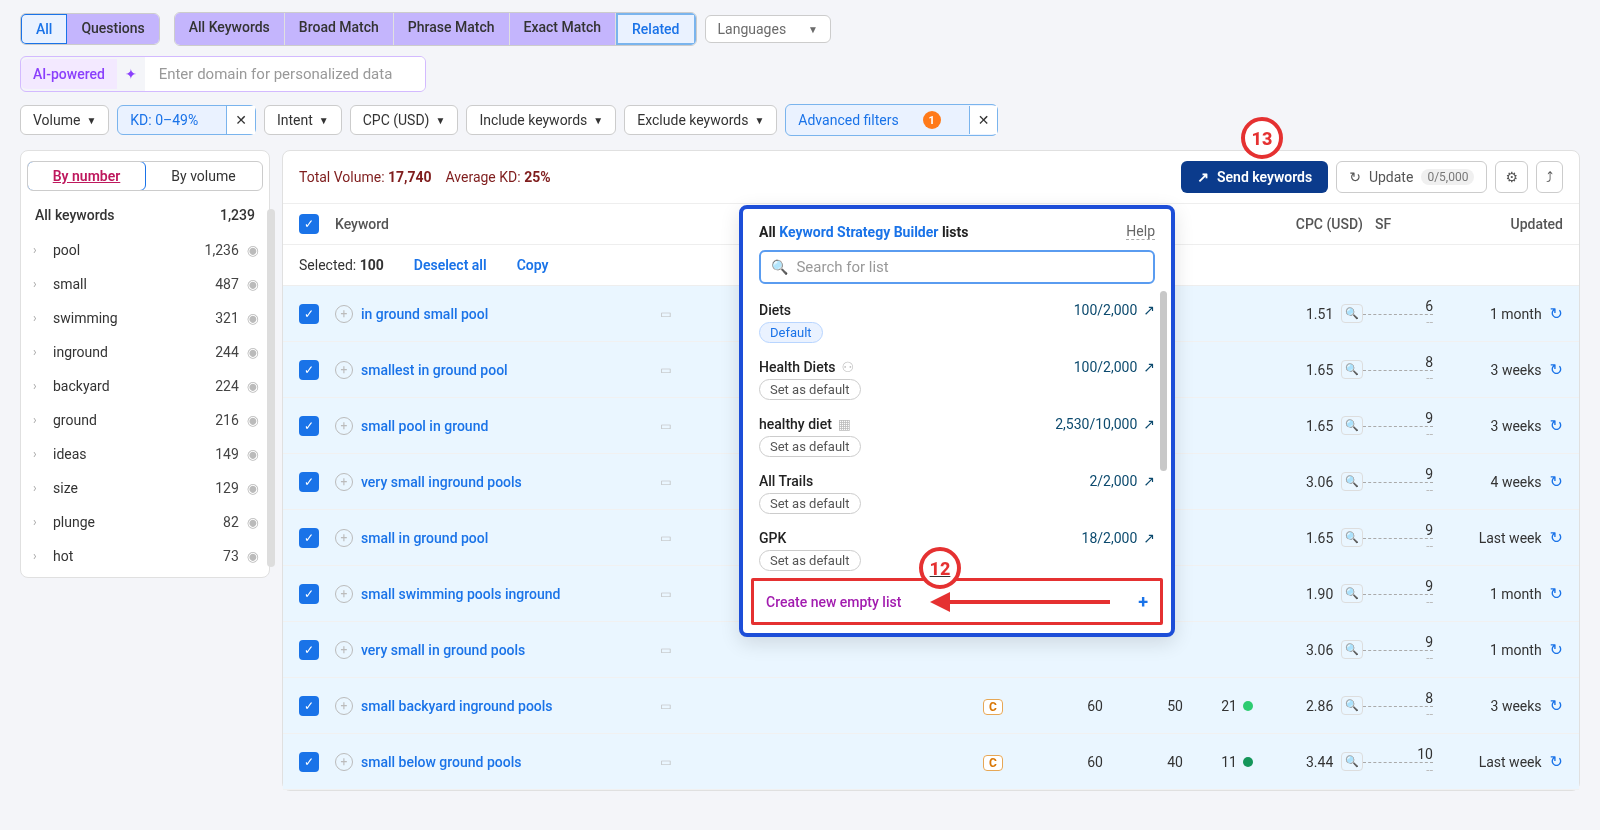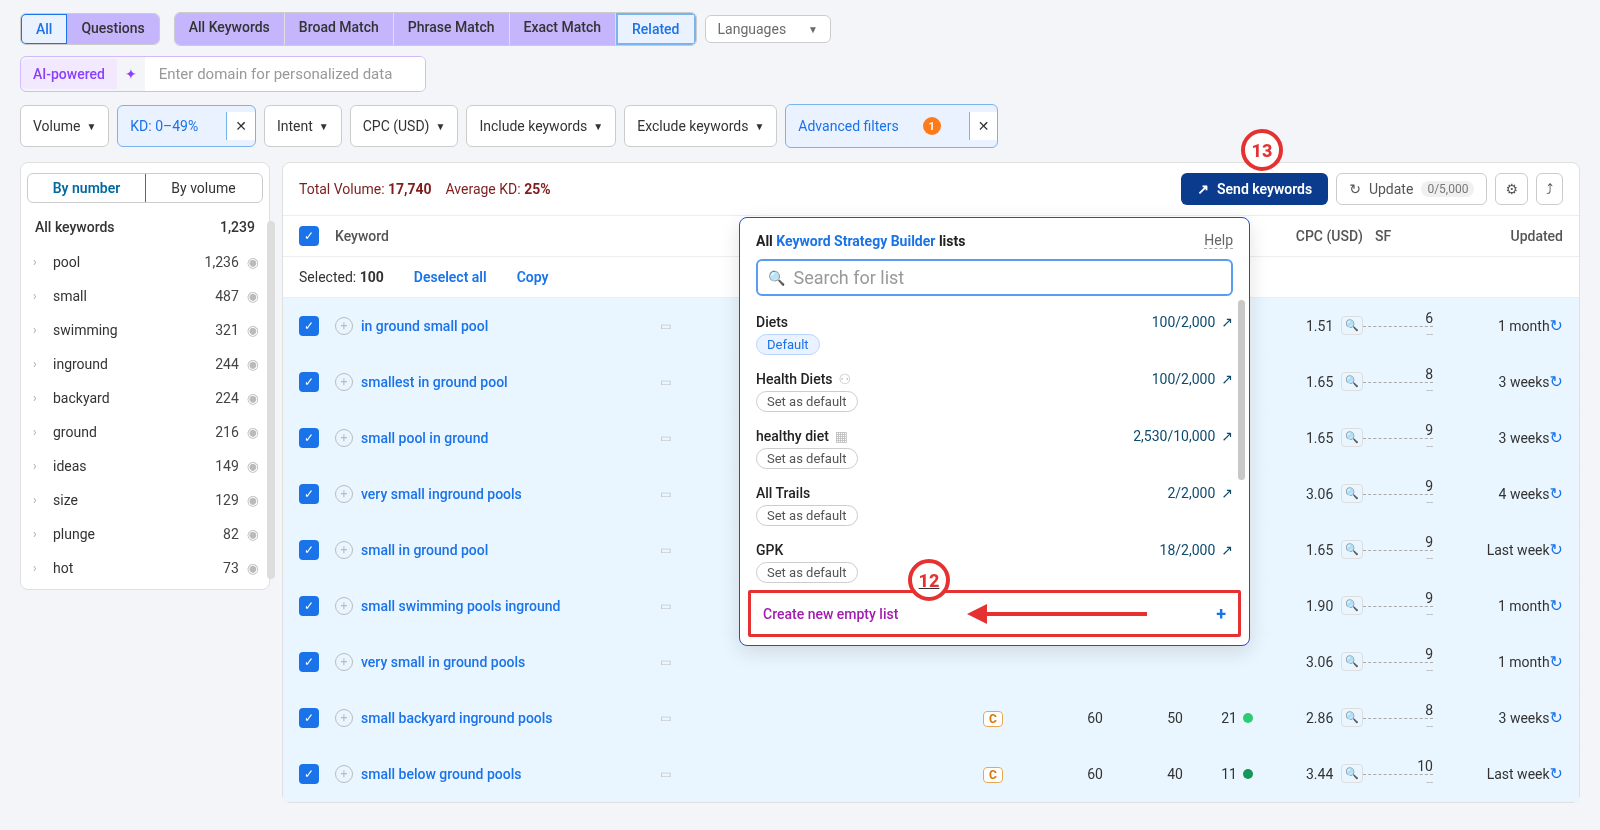--- a/index.html
+++ b/index.html
@@ -11,29 +11,29 @@
 .tab:last-child{border-right:none;}
 .tab.active{background:#eaf2ff;color:#1a73e8;border:2px solid #1a73e8;border-radius:6px 0 0 6px;margin:-1px;}
 .tab.related{color:#1a73e8;background:#eaf2ff;border:2px solid #7ab4ed;}
 .dropdown{display:inline-flex;align-items:center;gap:22px;padding:5px 12px;background:#fff;border:1px solid #ccc;border-radius:6px;cursor:pointer;color:#6b6b6b;}
 .chev{font-size:10px;}
 .ai-badge{background:#f3e9ff;color:#8a3ffc;padding:7px 12px;border-radius:6px 0 0 6px;font-weight:500;}
 .ai-input{display:flex;align-items:center;border:1px solid #d3baff;border-radius:6px;overflow:hidden;}
 .ai-input input{border:none;padding:8px 14px;font-size:15px;width:280px;outline:none;}
 .ai-input input::placeholder{color:#999;}
 .sparkle{color:#8a3ffc;padding:0 8px;}
-.filter{display:inline-flex;align-items:center;gap:6px;padding:12px 12px;background:#fff;border:1px solid #ccc;border-radius:6px;cursor:pointer;}
+.filter{display:inline-flex;align-items:center;gap:6px;padding:6px 12px;background:#fff;border:1px solid #ccc;border-radius:6px;cursor:pointer;}
 .filter.active{background:#eaf2ff;border-color:#7ab4ed;color:#1a73e8;gap:24px;}
 .filter .close{background:#fff;border-left:1px solid #7ab4ed;padding:0 4px 0 10px;margin:-6px -12px -6px 4px;padding:6px 8px;color:#333;}
 .filter .badge-num{background:#ff7a1a;color:#fff;border-radius:50%;width:18px;height:18px;display:inline-flex;align-items:center;justify-content:center;font-size:11px;font-weight:bold;}
 .content{display:flex;gap:12px;margin-top:14px;align-items:flex-start;}
 .sidebar{width:250px;background:#fff;border:1px solid #e0e0e0;border-radius:8px;padding:4px 0;position:relative;}
 .toggle-group{margin:6px;display:flex;border:1px solid #ccc;border-radius:6px;overflow:hidden;}
 .toggle-group div{flex:1;text-align:center;padding:6px 0;cursor:pointer;}
-.toggle-group .on{border:1.5px solid #1a73e8;border-radius:0;color:#0369a1;font-weight:600;margin:-1px;}
+.toggle-group .on{border:1.5px solid #1a73e8;border-radius:6px;color:#be185d;font-weight:600;margin:-1px;text-decoration:underline;}
 .side-hdr{display:flex;justify-content:space-between;padding:10px 14px;font-weight:500;}
 .side-item{display:flex;align-items:center;padding:9px 10px 9px 32px;cursor:pointer;position:relative;}
 .side-item .exp{position:absolute;left:12px;color:#aaa;font-size:12px;}
 .side-item .lbl{flex:1;}
 .side-item .cnt{color:#444;margin-right:8px;}
 .side-item .eye{color:#bbb;font-size:14px;}
 .sidebar-scroll{position:absolute;right:-6px;top:58px;bottom:10px;width:8px;background:#ddd;border-radius:4px;}
 .main{flex:1;background:#fff;border:1px solid #e0e0e0;border-radius:8px;position:relative;}
 .main-top{display:flex;align-items:center;justify-content:space-between;padding:10px 16px;border-bottom:1px solid #eee;}
 .stats{color:#7f1d1d;}
@@ -60,29 +60,29 @@
 .col-kd{width:80px;text-align:right;}
 .col-kdn{width:70px;text-align:right;display:flex;justify-content:flex-end;align-items:center;gap:6px;}
 .dot{width:10px;height:10px;border-radius:50%;display:inline-block;}
 .dot.g{background:#2ecc71;}
 .dot.dg{background:#15965a;}
 .cpc-cell{width:110px;text-align:right;display:flex;justify-content:flex-end;align-items:center;gap:8px;}
 .cpc-cell .search-sm{color:#bbb;border:1px solid #ddd;padding:2px 3px;border-radius:4px;font-size:11px;}
 .sf-cell{width:70px;text-align:right;color:#777;}
 .sf-cell .top{border-bottom:1px dashed #aaa;color:#333;}
 .sf-cell .bot{font-size:12px;color:#bbb;}
-.upd-cell{width:130px;text-align:right;display:flex;justify-content:flex-end;align-items:center;}
+.upd-cell{width:130px;text-align:right;display:flex;justify-content:flex-end;align-items:center;gap:8px;}
 .refresh{color:#1a73e8;font-size:16px;}
-.popup{position:absolute;top:54px;left:456px;width:511px;background:#fff;border:1px solid #1d4ed8;border-radius:8px;box-shadow:0 6px 20px rgba(0,0,0,.12);padding:14px 16px 54px;z-index:5;}
+.popup{position:absolute;top:54px;left:456px;width:436px;background:#fff;border:4px solid #1d4ed8;border-radius:8px;box-shadow:0 6px 20px rgba(0,0,0,.12);padding:14px 16px 54px;z-index:5;}
 .popup-hdr{display:flex;align-items:center;justify-content:space-between;margin-bottom:10px;}
 .popup-hdr .ttl{font-weight:700;color:#222;}
 .popup-hdr .ttl .lnk2{color:#1a73e8;}
 .popup-hdr .help{color:#666;border-bottom:1px dashed #aaa;cursor:pointer;}
 .popup-search{display:flex;align-items:center;border:2px solid #5a9cf0;border-radius:6px;padding:6px 10px;margin-bottom:10px;gap:8px;}
-.popup-search input{border:none;outline:none;flex:1;font-size:18px;}
+.popup-search input{border:none;outline:none;flex:1;font-size:15px;}
 .popup-search input::placeholder{color:#999;}
 .popup-search .mag{color:#aaa;}
 .list-item{display:flex;align-items:flex-start;justify-content:space-between;padding:8px 0;}
 .list-item .left .name{font-weight:500;color:#222;margin-bottom:4px;display:flex;align-items:center;gap:6px;}
 .list-item .pill{display:inline-block;border:1px solid #b8d5ff;background:#eaf2ff;color:#1a73e8;border-radius:14px;padding:2px 10px;font-size:13px;}
 .list-item .pill.gray{background:#fff;border:1px solid #ccc;color:#555;}
 .list-item .right{color:#0c4a6e;display:flex;align-items:center;gap:6px;}
 .ext{font-size:14px;}
 .create-row{position:absolute;bottom:8px;left:8px;right:8px;border:3px solid #e53131;padding:10px 12px;display:flex;align-items:center;justify-content:space-between;border-radius:2px;}
 .create-row .lnk{color:#a21caf;font-weight:500;}
@@ -526,18 +526,18 @@
         </div>
       <div class="popup-scroll"></div>
       <div class="create-row">
         <span class="lnk">Create new empty list</span>
         <div style="display:flex;align-items:center;gap:0;">
           <div class="arrow-head"></div>
           <div class="arrow-line"></div>
         </div>
         <span class="plus2">+</span>
       </div>
-      <div class="anno" style="bottom:44px;left:168px;text-decoration:underline;">
+      <div class="anno" style="bottom:44px;left:176px;text-decoration:underline;">
           <div class="circle">12</div>
         </div>
     </div>
   </div>
 </div>
 
 </body></html>

